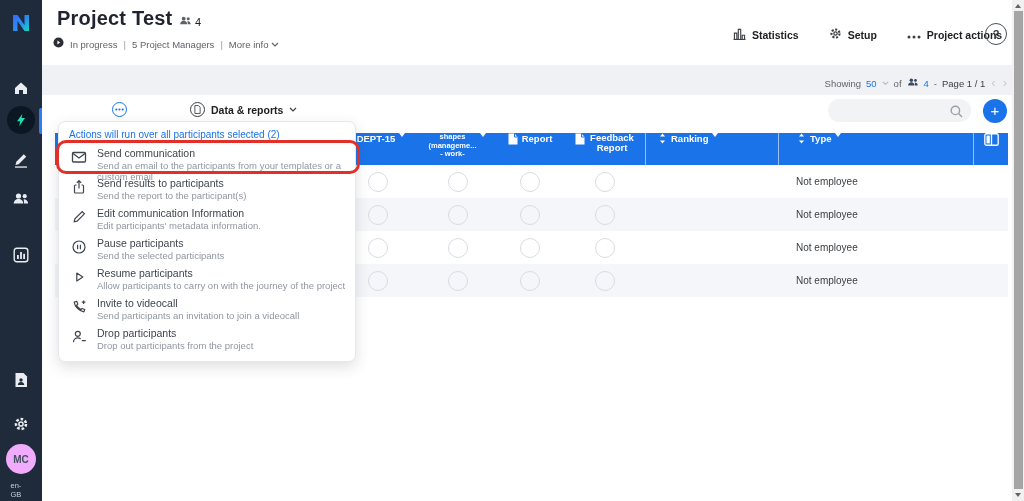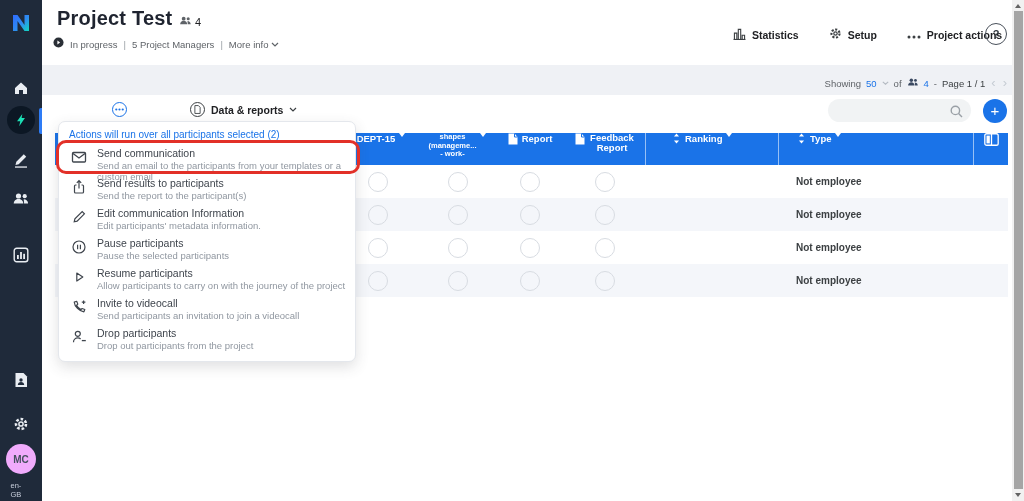--- a/index.html
+++ b/index.html
@@ -55,29 +55,29 @@
   .thead { display:flex; height:32px; background:#1a73e8; color:#fff; }
   .th { display:flex; align-items:flex-start; justify-content:center; gap:4px; font-size:9.5px; font-weight:700; }
   .c-hid { width:280px; }
   .c-adept { width:85px; }
   .c-shapes { width:75px; }
   .c-report { width:70px; }
   .c-fb { width:80px; }
   .c-rank { width:133px; }
   .c-type { width:195px; }
   .c-pick { width:35px; }
-  .th.c-rank { justify-content:flex-start; padding-left:26px; border-left:1px solid rgba(255,255,255,.55); }
+  .th.c-rank { justify-content:flex-start; padding-left:12px; border-left:1px solid rgba(255,255,255,.55); }
   .th.c-type { justify-content:flex-start; padding-left:18px; border-left:1px solid rgba(255,255,255,.55); }
   .th.c-pick { border-left:1px solid rgba(255,255,255,.55); cursor:pointer; }
   .shapes-lines { display:flex; flex-direction:column; align-items:center; font-size:7.5px; line-height:8.5px; font-weight:700; }
   .fb-label { width:46px; text-align:center; line-height:10px; }
   .caret-dn { width:0; height:0; border-left:3.5px solid transparent; border-right:3.5px solid transparent; border-top:4px solid #fff; }
   .row { display:flex; height:33px; align-items:center; }
   .row.alt { background:#f4f6fa; }
-  .cell { display:flex; align-items:center; justify-content:center; height:100%;font-weight:bold; }
+  .cell { display:flex; align-items:center; justify-content:center; height:100%; }
   .cell.c-type { justify-content:flex-start; padding-left:18px; font-size:10px; color:#3c4043; }
   .circle { width:20px; height:20px; border:1.5px solid #d8dce2; border-radius:50%; }
   
   .menu-panel { position:absolute; left:16px; top:121px; width:298px; height:241px; background:#fff;
     border:1px solid #e4e7ec; border-radius:7px; box-shadow:0 5px 14px rgba(60,64,67,.16); z-index:10; padding-top:5px; }
   .menu-note { font-size:10px; color:#1a73e8; padding:2px 10px 7px 10px; }
   .menu-item { display:flex; height:30px; padding:0 8px; align-items:flex-start; cursor:pointer; }
   .mi-icon { width:16px; height:16px; margin:2px 10px 0 4px; flex:none; }
   .mi-title { font-size:10.5px; color:#3f454d; line-height:12px; }
   .mi-desc { font-size:9.5px; color:#9097a0; line-height:11px; margin-top:1px; }
@@ -462,21 +462,21 @@
 
     <div class="menu-item">
       <span class="mi-icon">
         <svg width="16" height="16" viewBox="0 0 16 16">
             <circle cx="8" cy="8" r="6" fill="none" stroke="#3f454d" stroke-width="1.2"></circle>
             <path d="M6.6 5.8v4.4M9.4 5.8v4.4" stroke="#3f454d" stroke-width="1.2"></path>
           </svg>
       </span>
       <div>
           <div class="mi-title">Pause participants</div>
-           <div class="mi-desc">Pause the selected participants</div>
+           <div class="mi-desc">Send the selected participants</div>
         </div>
     </div>
 
     <div class="menu-item">
       <span class="mi-icon">
         <svg width="16" height="16" viewBox="0 0 16 16">
             <path d="M5.8 4l6 4-6 4z" fill="none" stroke="#3f454d" stroke-width="1.2" stroke-linejoin="round"></path>
           </svg>
       </span>
       <div>

